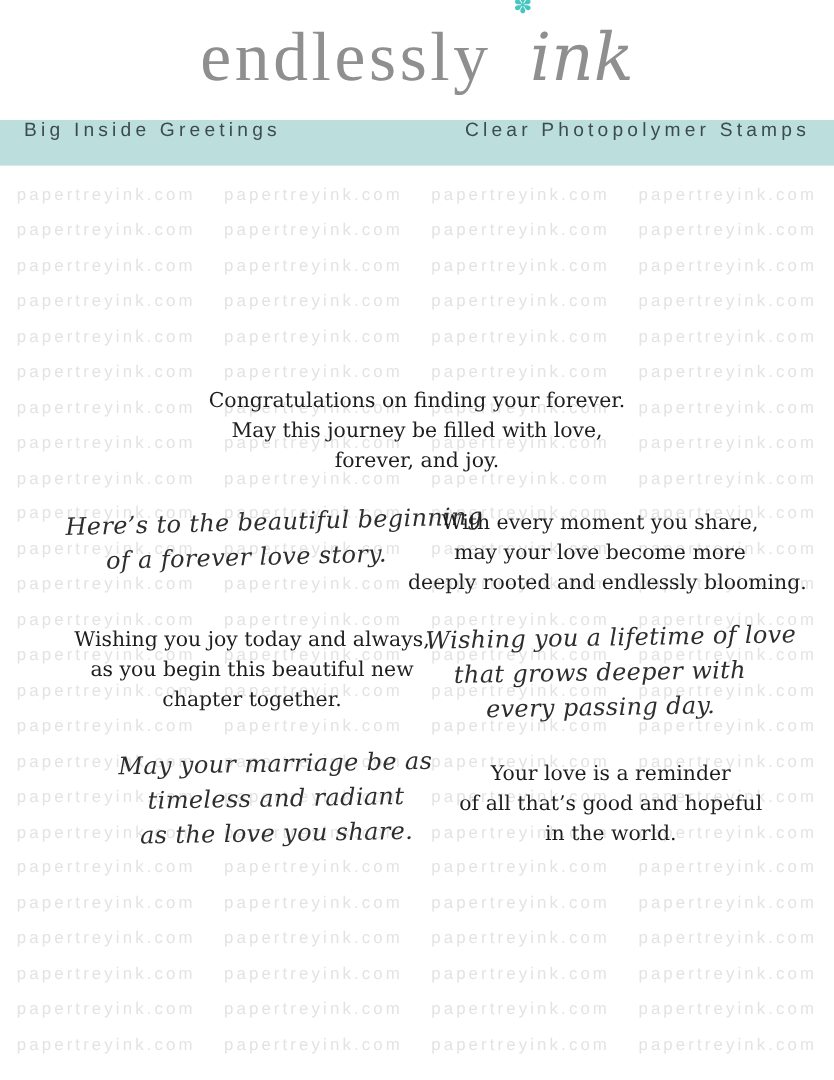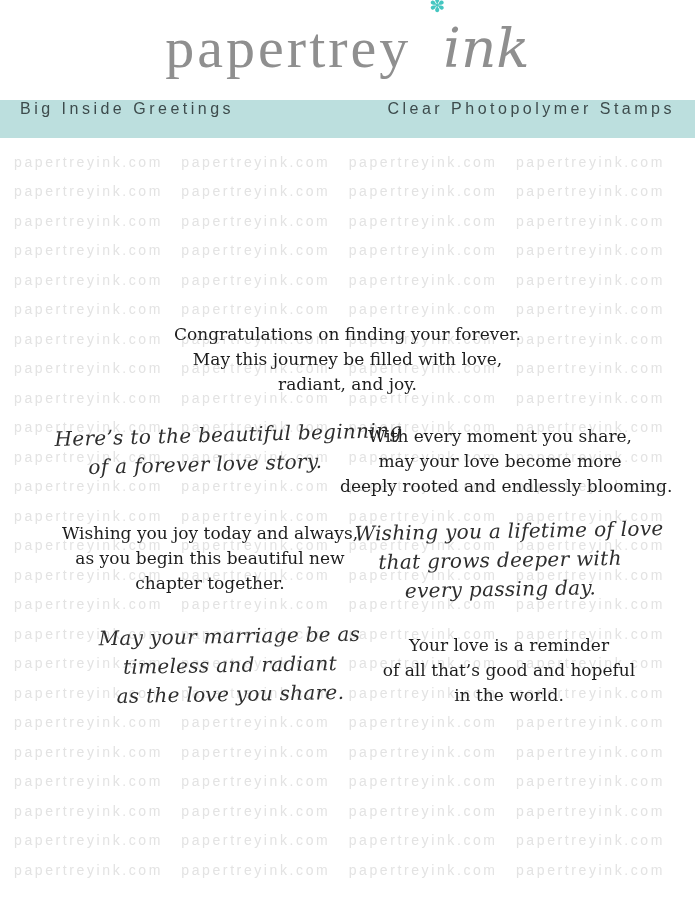--- a/index.html
+++ b/index.html
@@ -32,21 +32,21 @@
   .banner {
     position:absolute; top:100px; left:0; width:695px; height:38px;
     background:#bcdfde; color:#3d4b4c;
     display:flex; justify-content:space-between; 
     padding:0 20px; box-sizing:border-box;
     font-size:16px; letter-spacing:3.5px; font-weight:500; z-index:3;
   }
 
   
   .wm {
-    position:absolute; top:147px; left:0; right:16px; height:740px;
+    position:absolute; top:147px; left:0; right:0; height:740px;
     z-index:1; overflow:hidden; color:#e3e3e3;text-align:center;
   }
   .wm-row {
     display:flex; justify-content:space-between; align-items:center;
     padding:0 14px; height:29.5px;
     font-size:14px; letter-spacing:2.6px; white-space:nowrap;
   }
 
   
   .sentiment {
@@ -67,21 +67,21 @@
   .s5 { top:517px; left:355px;width:290px; transform:rotate(-1deg); }
   .s6 { top:622px; left:85px; width:290px; transform:rotate(-1deg); }
   .s7 { top:633px; left:369px;width:280px; }
 </style>
 </head>
 <body>
 
 <div class="page">
 
   <header class="logo" style="color: rgb(143, 143, 143);">
-    <span class="wordmark">papertrey</span>
+    <span class="wordmark">endlessly</span>
     <span class="script-wrap">
       <span class="flower" style="color: rgb(69, 198, 193);">✽</span>
       <span class="script-word">ink</span>
     </span>
   </header>
 
   <div class="banner" style="background: rgb(188, 223, 222); color: rgb(61, 75, 76);">
     <span>Big Inside Greetings</span>
     <span>Clear Photopolymer Stamps</span>
   </div>
@@ -237,21 +237,21 @@
         <span>papertreyink.com</span>
         <span>papertreyink.com</span>
       </div>
     </div>
 
   <main>
 
     <div class="sentiment serif s1">
       <div>Congratulations on finding your forever.</div>
       <div>May this journey be filled with love,</div>
-      <div>radiant, and joy.</div>
+      <div>forever, and joy.</div>
     </div>
 
     <div class="sentiment script s2">
       <div>Here’s to the beautiful beginning</div>
       <div>of a forever love story.</div>
     </div>
 
     <div class="sentiment serif s3">
       <div>With every moment you share,</div>
       <div>may your love become more</div>

